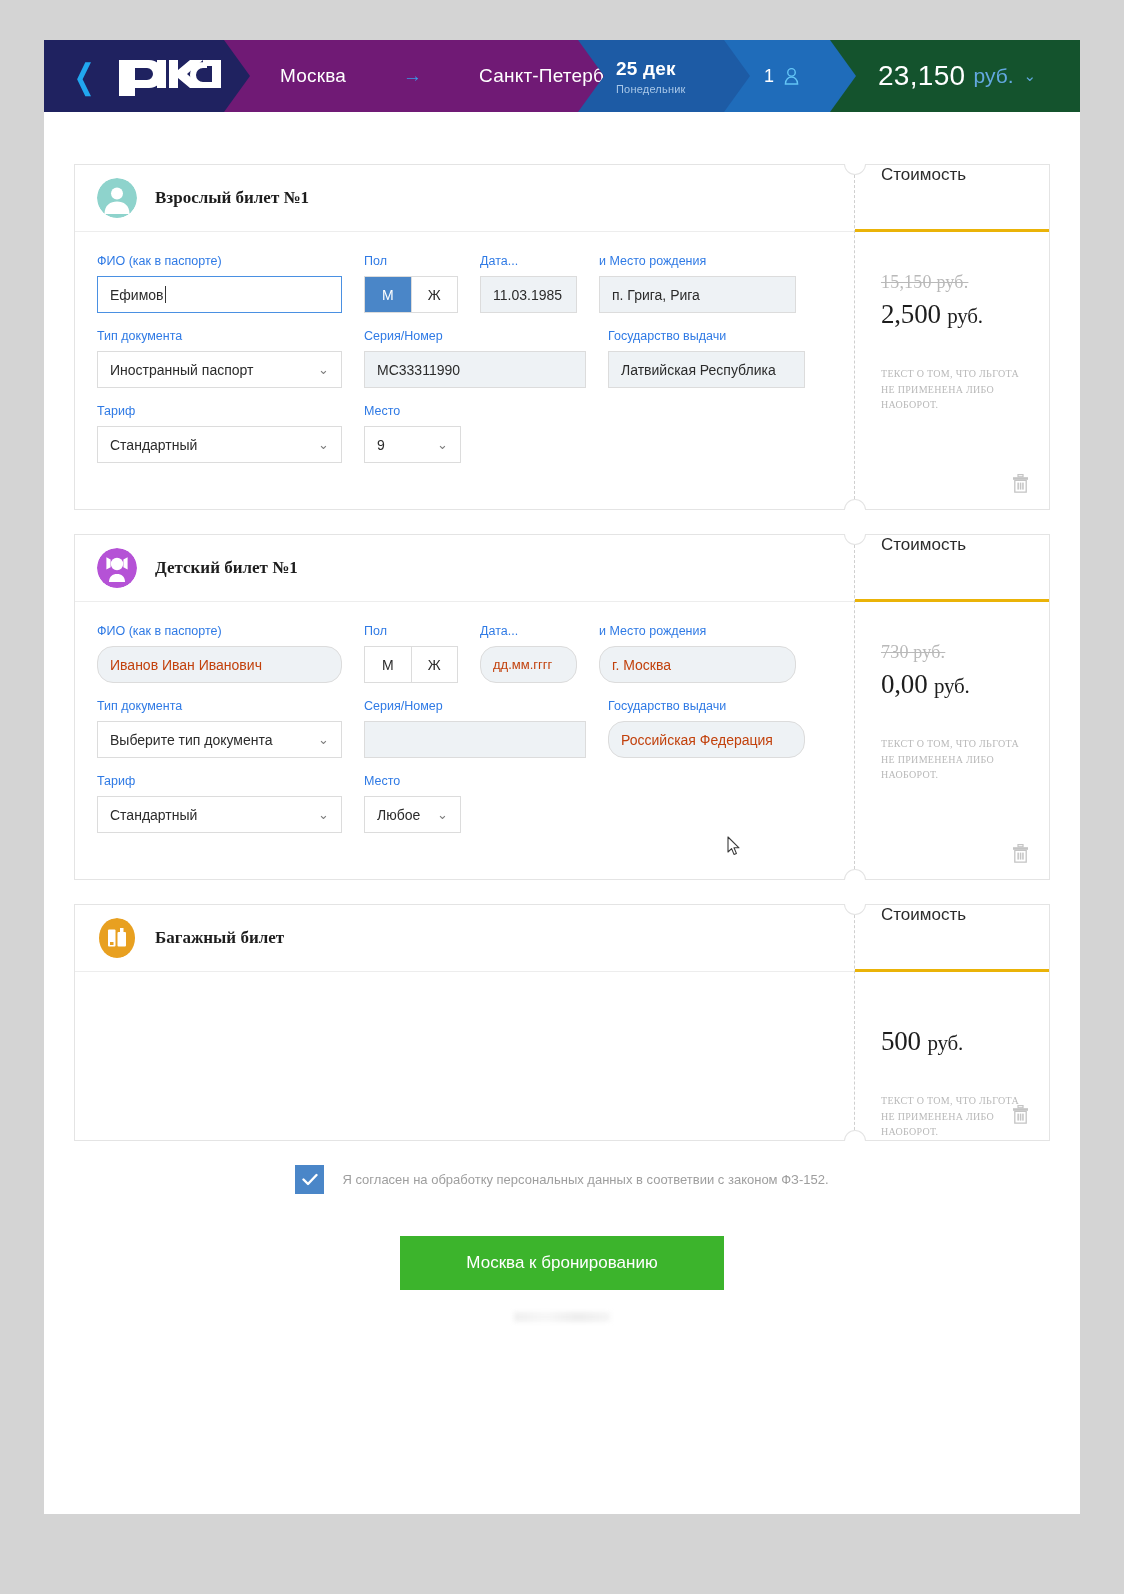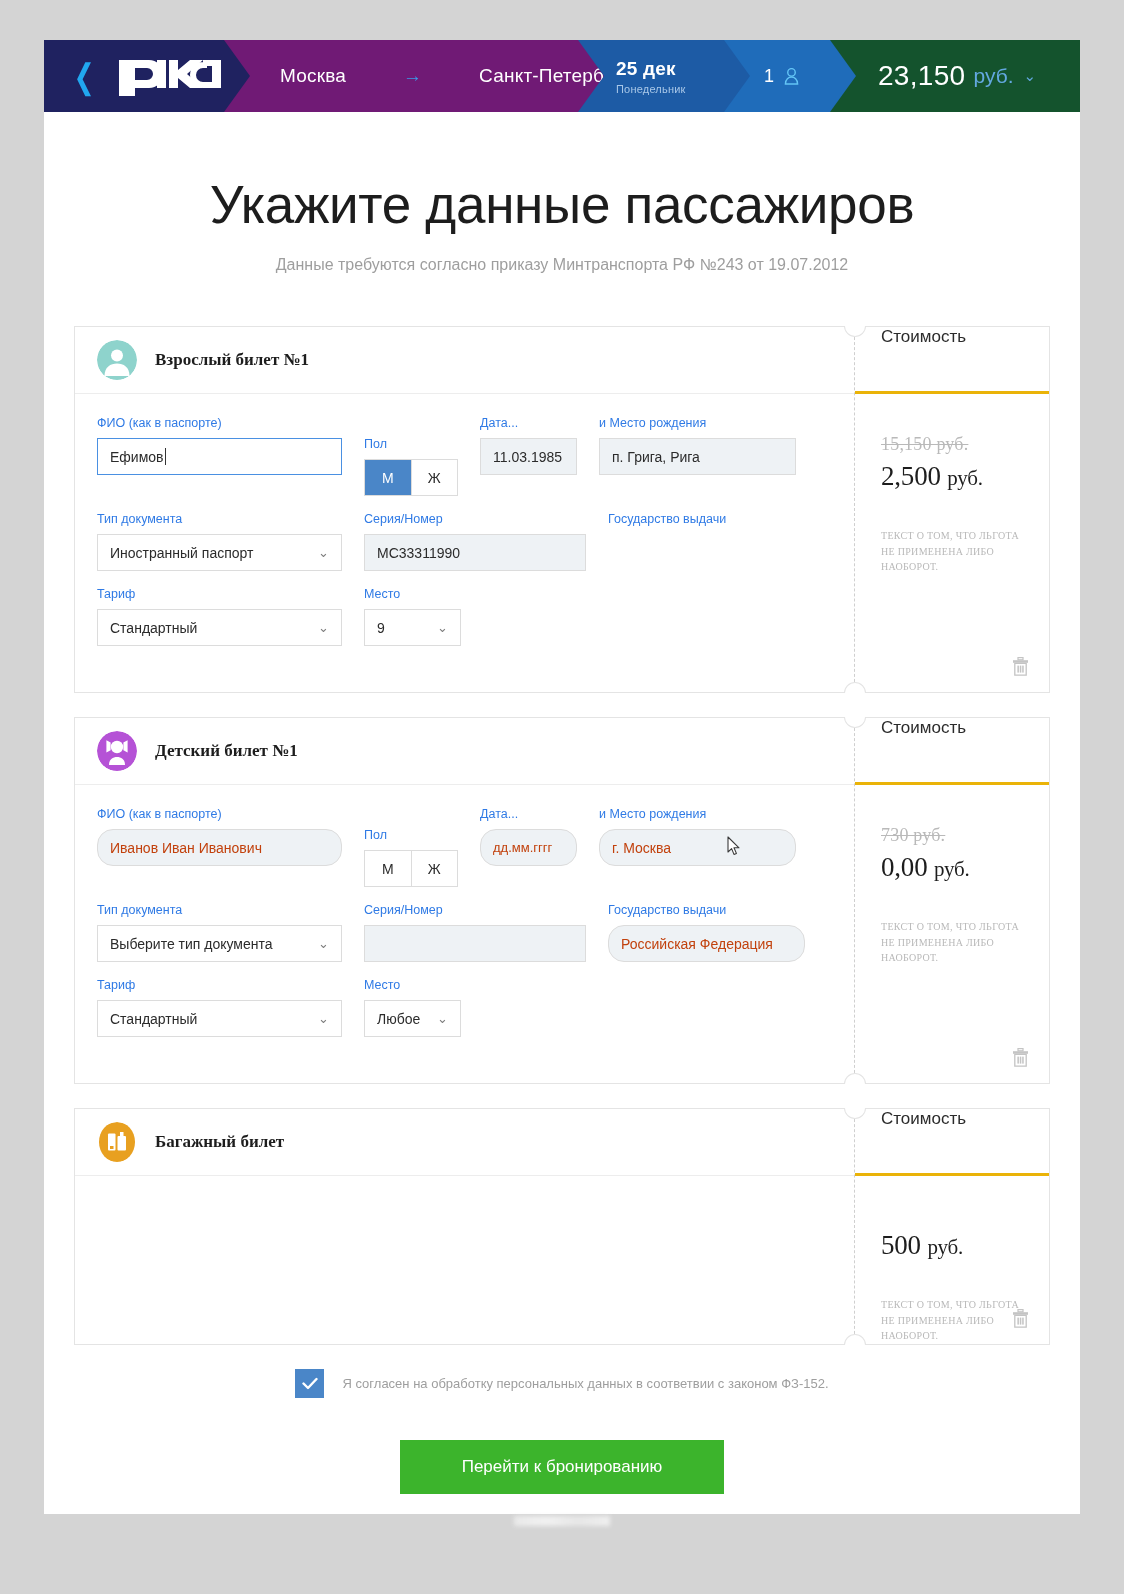--- a/index.html
+++ b/index.html
@@ -185,21 +185,21 @@
     border: 1px solid #dcdcdc;
   }
   .gbtn {
     flex: 1; display: flex; align-items: center; justify-content: center;
     font-size: 14px; color: #2b2b2b; background: #ffffff; cursor: pointer;
   }
   .gbtn.sel { background: #4a86c8; color: #ffffff; }
   .gbtn + .gbtn { border-left: 1px solid #dcdcdc; }
 
   .w-fio { width: 245px; }
-  .w-sex { width: 94px; margin-top: 21px; }
+  .w-sex { width: 94px; }
   .w-date{ width: 97px; }
   .w-pob { width: 197px; }
   .w-doc { width: 245px; }
   .w-ser { width: 222px; }
   .w-cou { width: 197px; }
   .w-tar { width: 245px; }
   .w-seat{ width: 97px; }
   .w-seat-any{ width: 97px; }
 
   
@@ -293,24 +293,20 @@
       </svg>
     </div>
 
     <div class="seg seg-price">
       <span class="price-amt">23,150</span>
       <span class="price-cur">руб.</span>
       <span class="price-chev">⌄</span>
     </div>
   </div>
 
-  <div class="title-wrap">
-    <h1 class="page-title">Укажите данные пассажиров</h1>
-    <div class="subtitle">Данные требуются согласно приказу Минтранспорта РФ №243 от 19.07.2012</div>
-  </div>
 
   <div class="cards">
 
     <div class="ticket">
       <div class="ticket-left">
         <div class="tk-head">
           <svg class="avatar" viewBox="0 0 40 40">
             <circle cx="20" cy="20" r="20" fill="#8ed3cc"></circle>
             <circle cx="20" cy="15.5" r="6" fill="#ffffff"></circle>
             <path d="M7.5 36 C7.5 27 13.5 23.5 20 23.5 C26.5 23.5 32.5 27 32.5 36 Z" fill="#ffffff"></path>
@@ -351,20 +347,21 @@
                   <span>Иностранный паспорт</span>
                   <span class="chev-dn">⌄</span>
                 </div>
             </div>
             <div class="fld w-ser">
               <span class="flabel">Серия/Номер</span>
               <div class="finput">MC33311990</div>
             </div>
             <div class="fld w-cou">
               <span class="flabel">Государство выдачи</span>
+              <div class="finput">Латвийская Республика</div>
             </div>
           </div>
 
           <div class="frow">
             <div class="fld w-tar">
               <span class="flabel">Тариф</span>
               <div class="fselect">
                   <span>Стандартный</span>
                   <span class="chev-dn">⌄</span>
                 </div>
@@ -537,21 +534,21 @@
   <div class="agree">
     <div class="cbox">
       <svg width="16" height="13" viewBox="0 0 16 13">
         <path d="M1.5 6.5 L6 11 L14.5 2" fill="none" stroke="#ffffff" stroke-width="2.4" stroke-linecap="round" stroke-linejoin="round"></path>
       </svg>
     </div>
     <span class="agree-txt">Я согласен на обработку персональных данных в соответвии с законом ФЗ-152.</span>
   </div>
 
   <div class="cta-wrap">
-    <button class="cta">Перейти к бронированию</button>
+    <button class="cta">Москва к бронированию</button>
     <div class="blurred"></div>
   </div>
 
   <svg class="cursor-arrow" style="left:683px; top:796px;" width="14" height="20" viewBox="0 0 14 20">
     <path d="M1 1 L1 16 L4.6 12.6 L7 18.4 L9.4 17.4 L7 11.8 L12 11.8 Z" fill="#ffffff" stroke="#3a3a3a" stroke-width="1.1" stroke-linejoin="round"></path>
   </svg>
 
 </div>
 
 </body></html>

